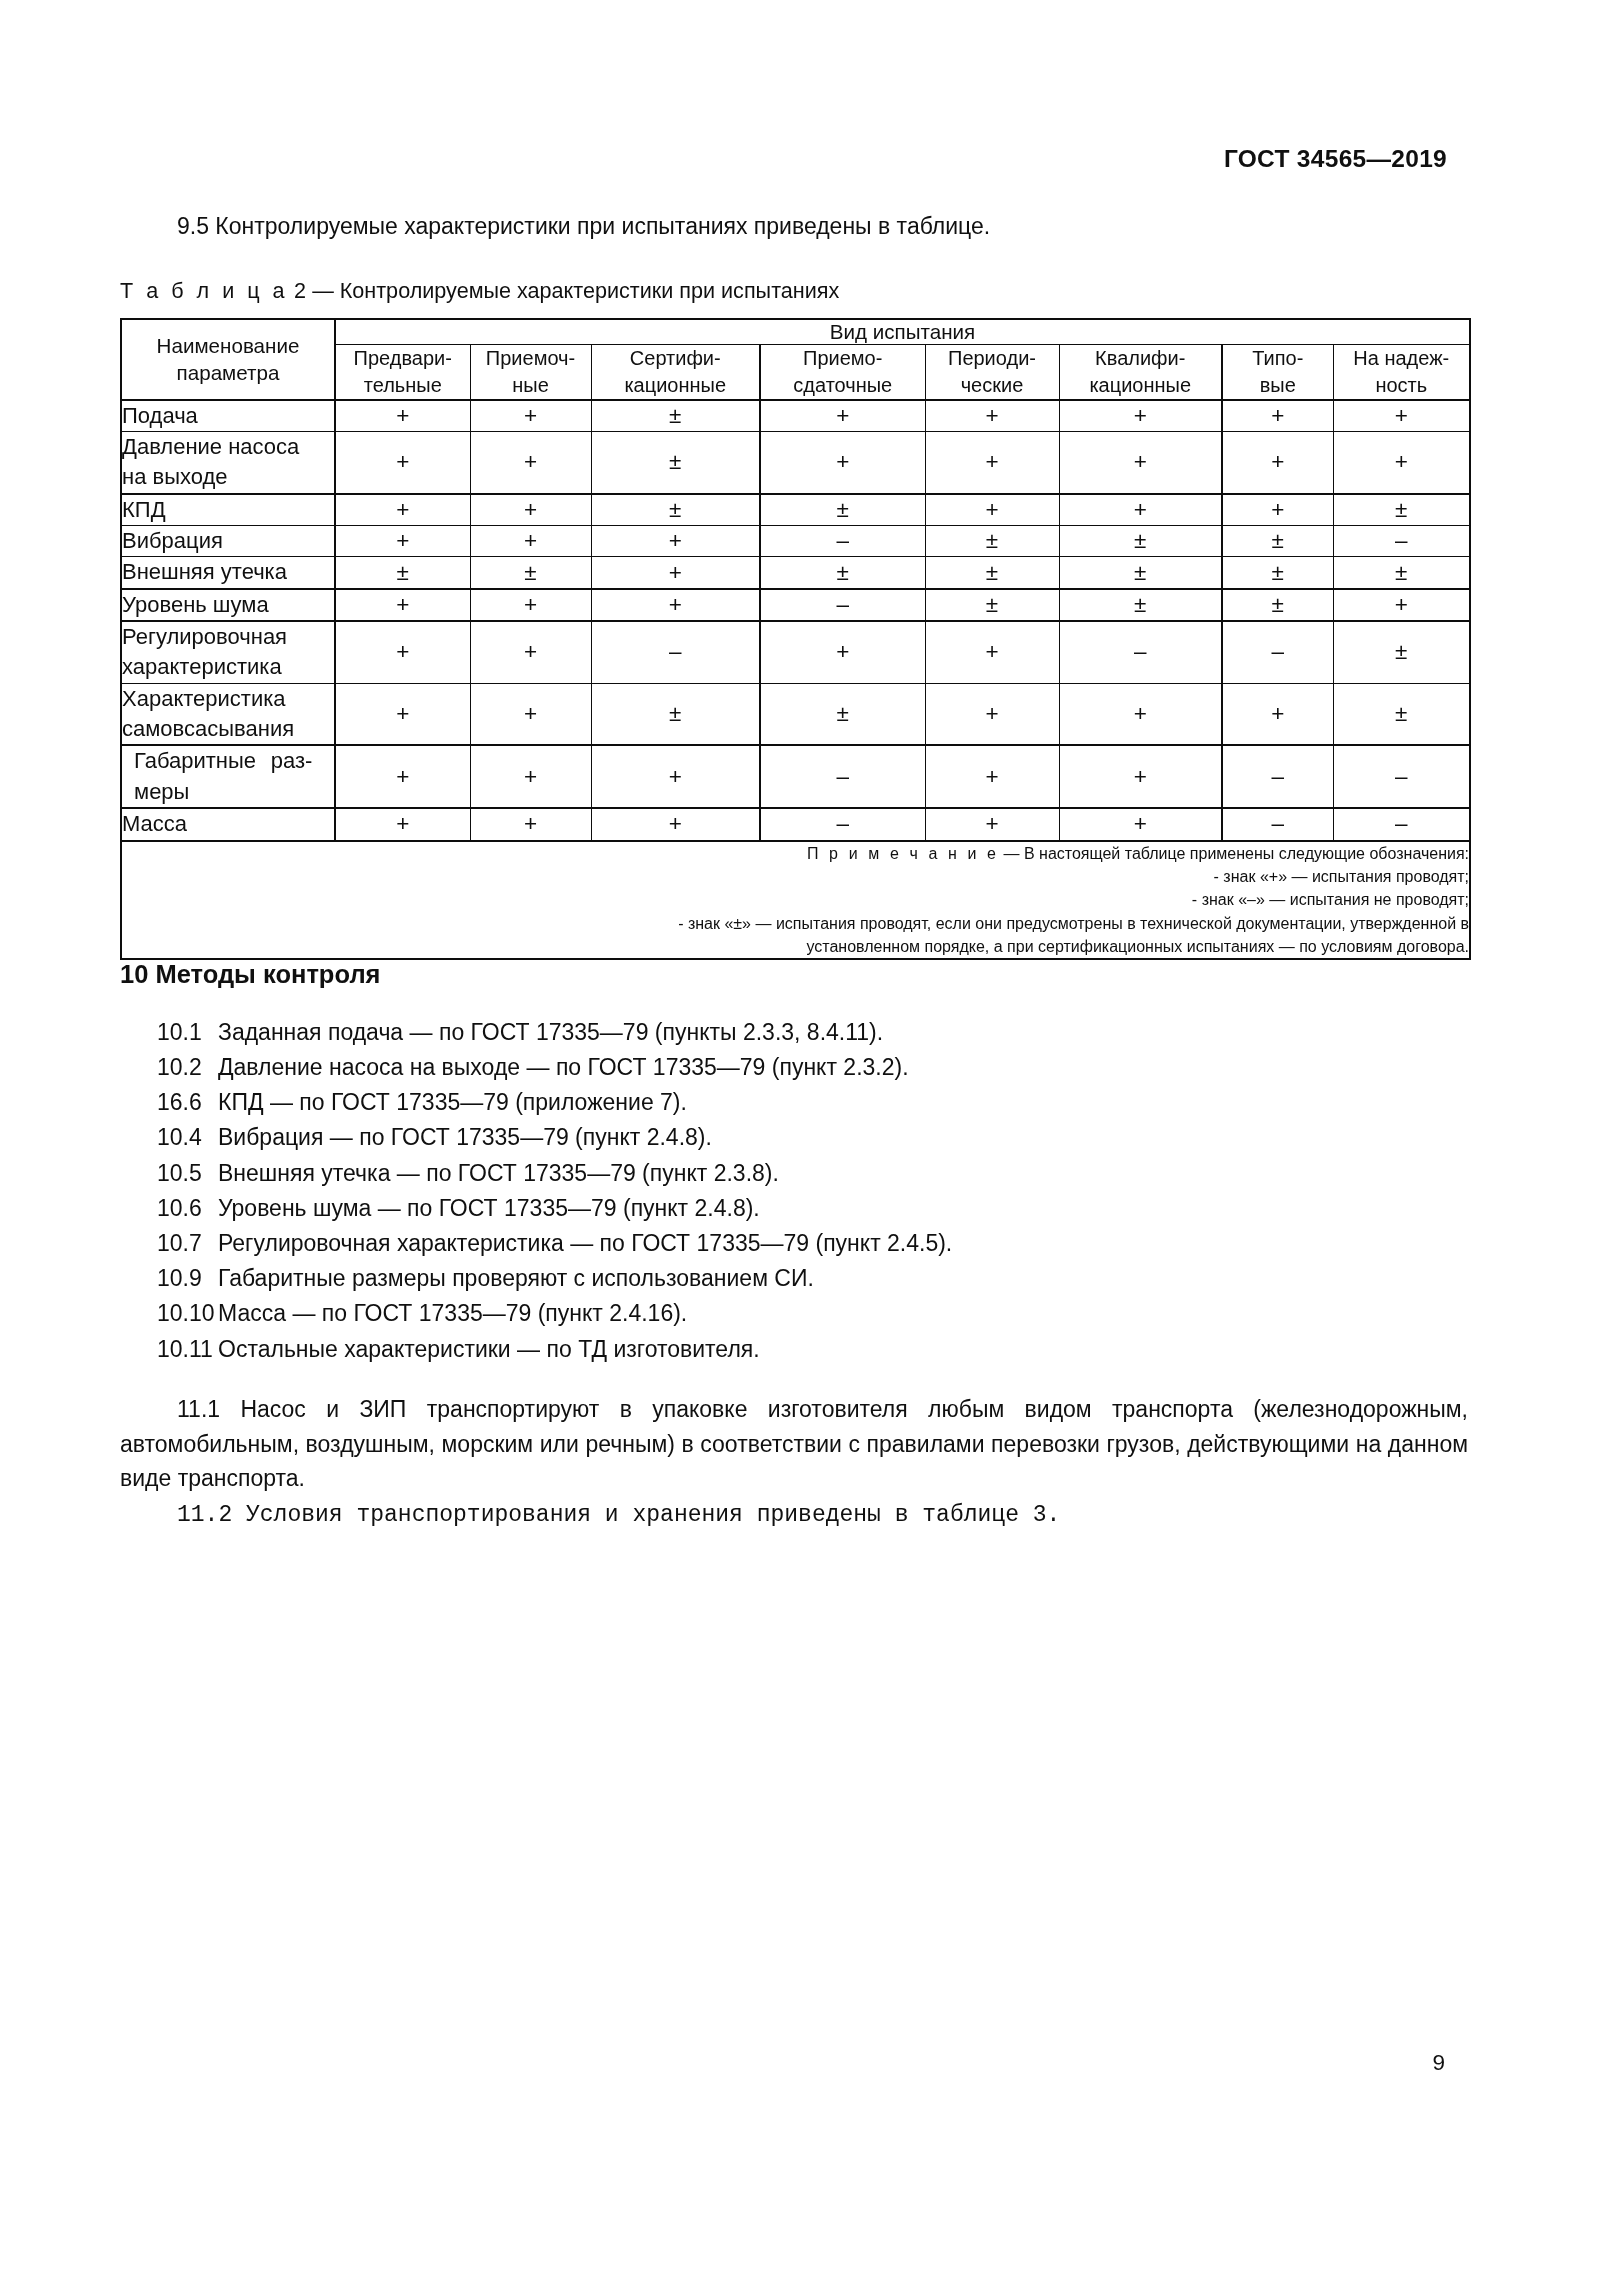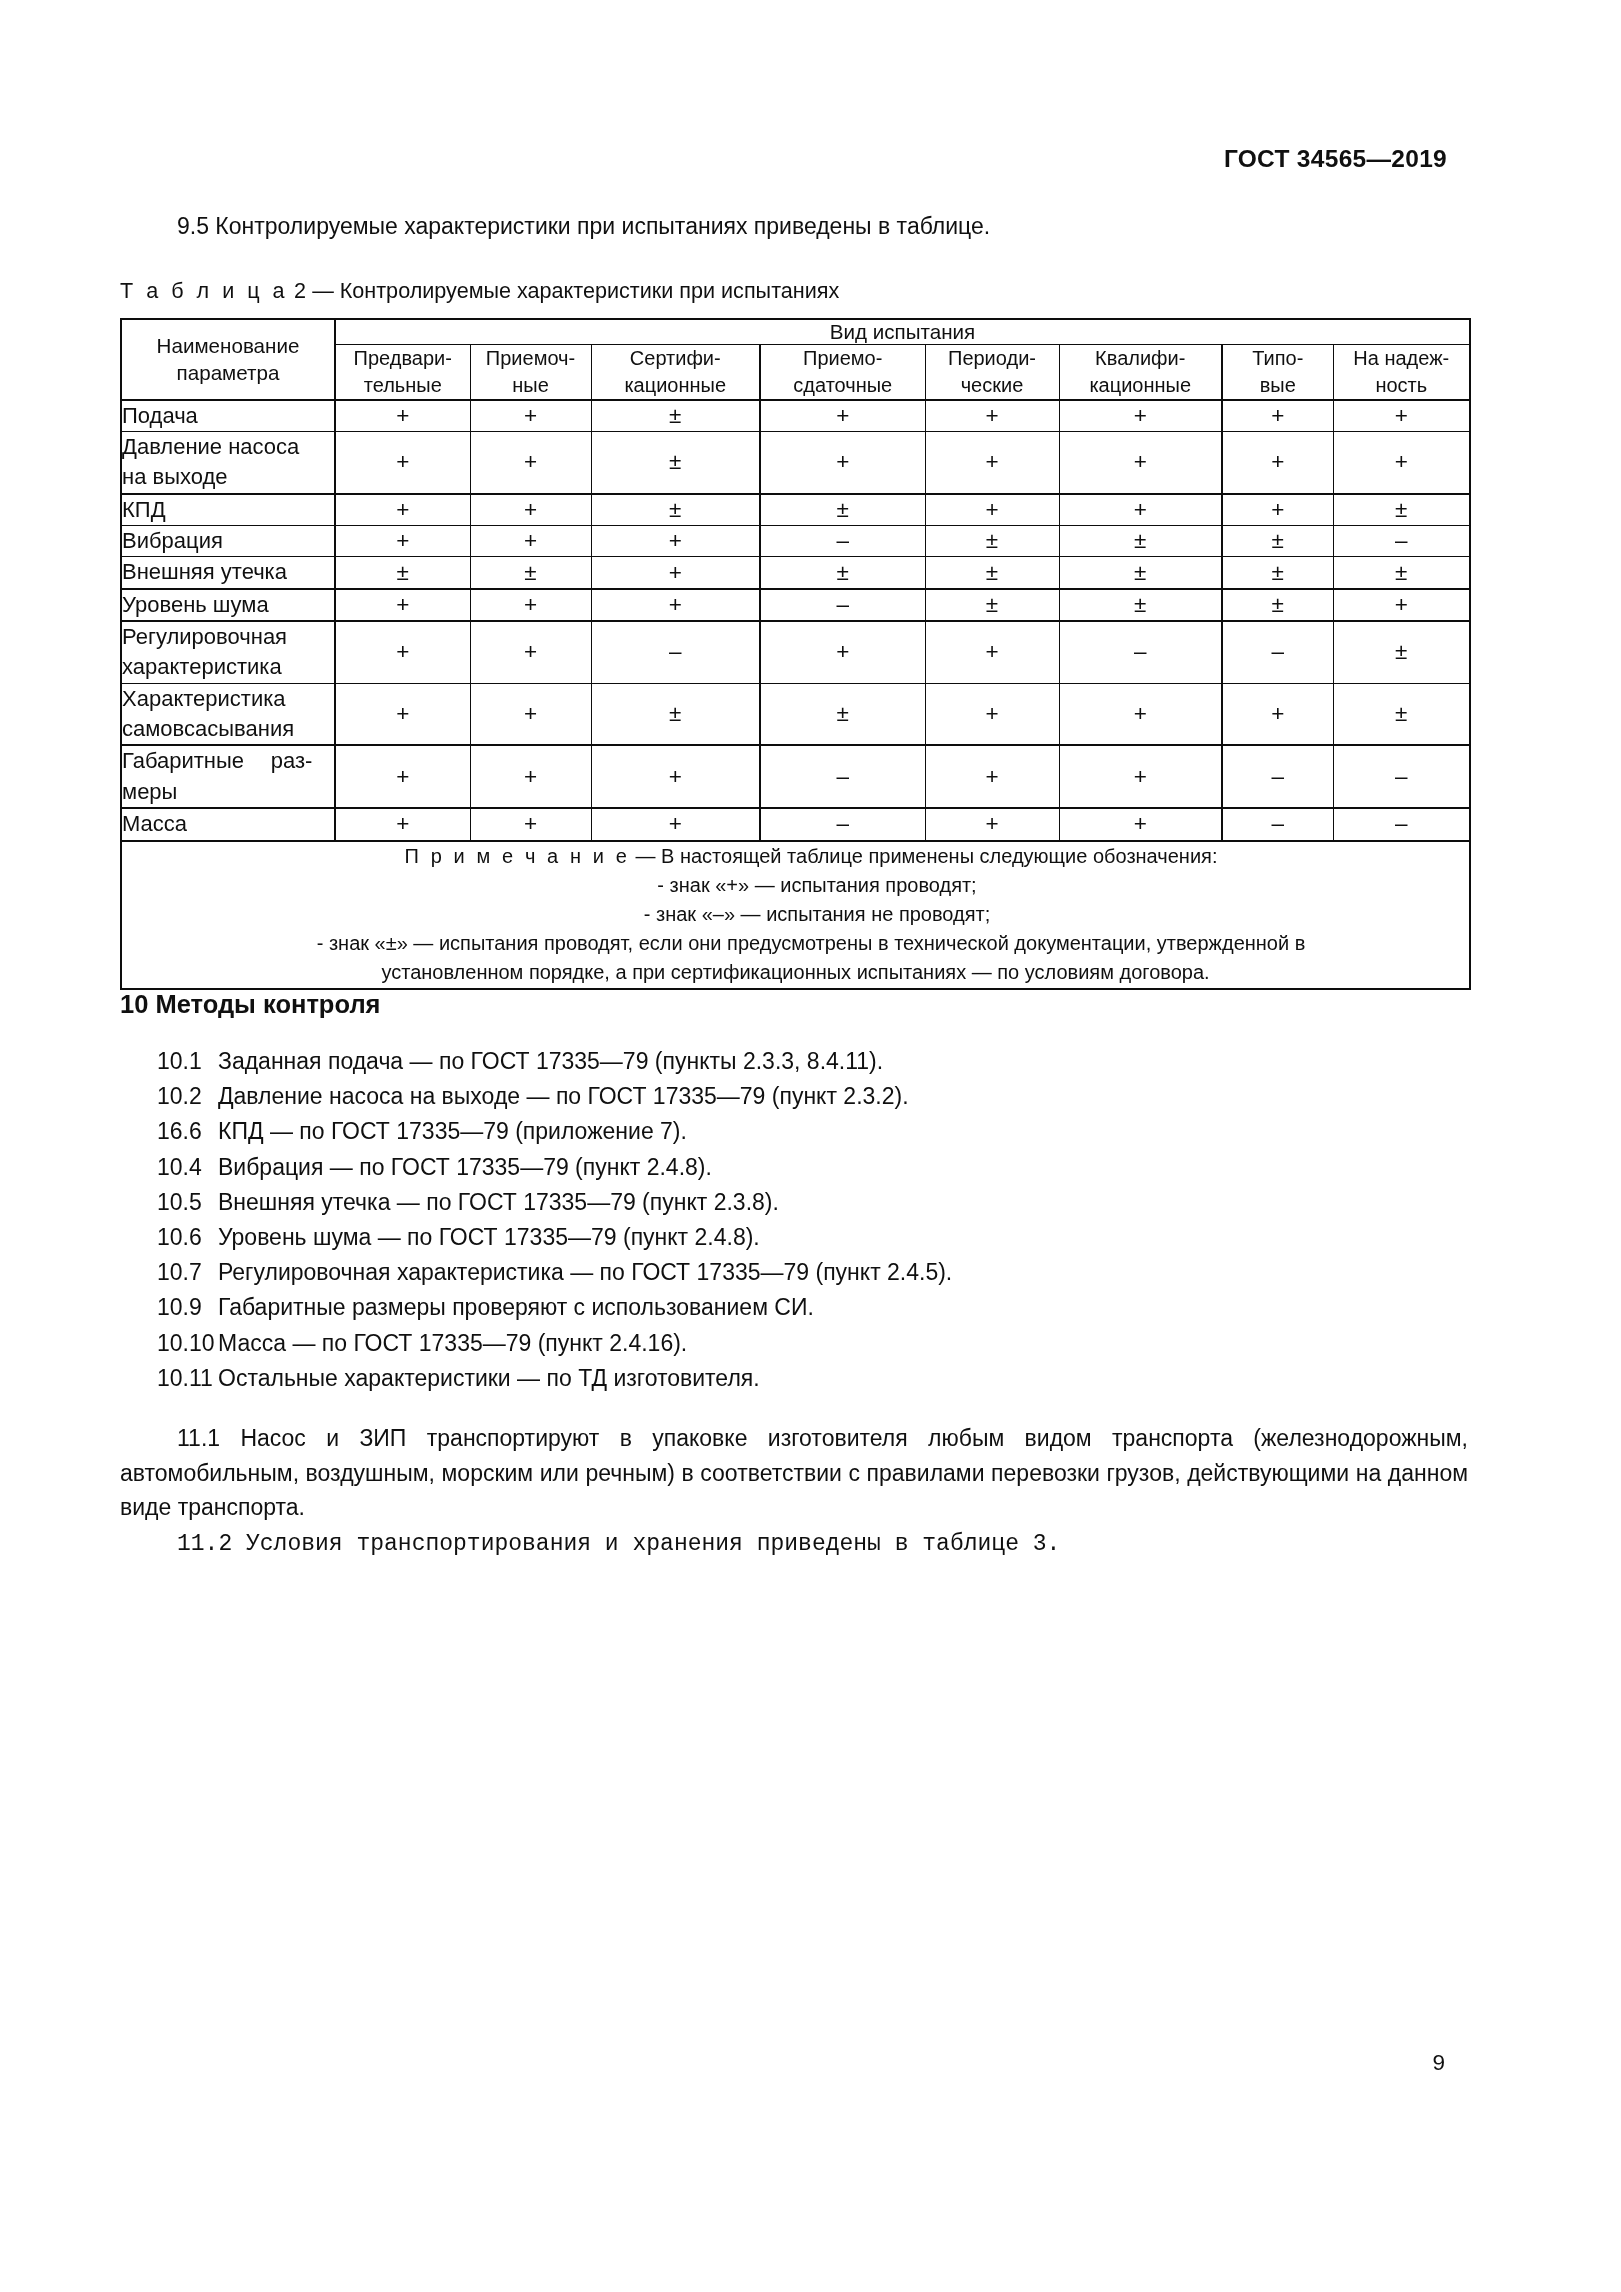--- a/index.html
+++ b/index.html
@@ -97,35 +97,36 @@
   .row-label {
     text-align: left;
     padding: 9.8px 11.8px 9.8px 13.7px;
     line-height: 1.38;
     font-size: 22px;
   }
   .row-label.justify {
     text-align: justify;
     text-align-last: justify;
     padding-right: 21.6px;
+    padding-left: 12px;
   }
   .mark {
     text-align: center;
     font-size: 22.5px;
   }
   .thick-bottom { border-bottom: 2px solid #0d0d0d !important; }
   .thick-right { border-right: 2px solid #0d0d0d !important; }
   .thick-left { border-left: 2px solid #0d0d0d !important; }
   .thick-top { border-top: 2px solid #0d0d0d !important; }
 
   .note-cell {
     padding: 13.7px 17.6px 15.7px 17.6px;
-    font-size: 20px;
+    font-size: 16px;
     line-height: 1.46;
-    text-align: center;
+    text-align: right;
   }
   .note-cell .note-head {
     padding-left: 31px;
   }
   .sp-note { letter-spacing: 3.1px; }
   .note-cell .note-item {
     padding-left: 43px;
     text-indent: 0px;
   }
   .note-cell .note-wrap {

